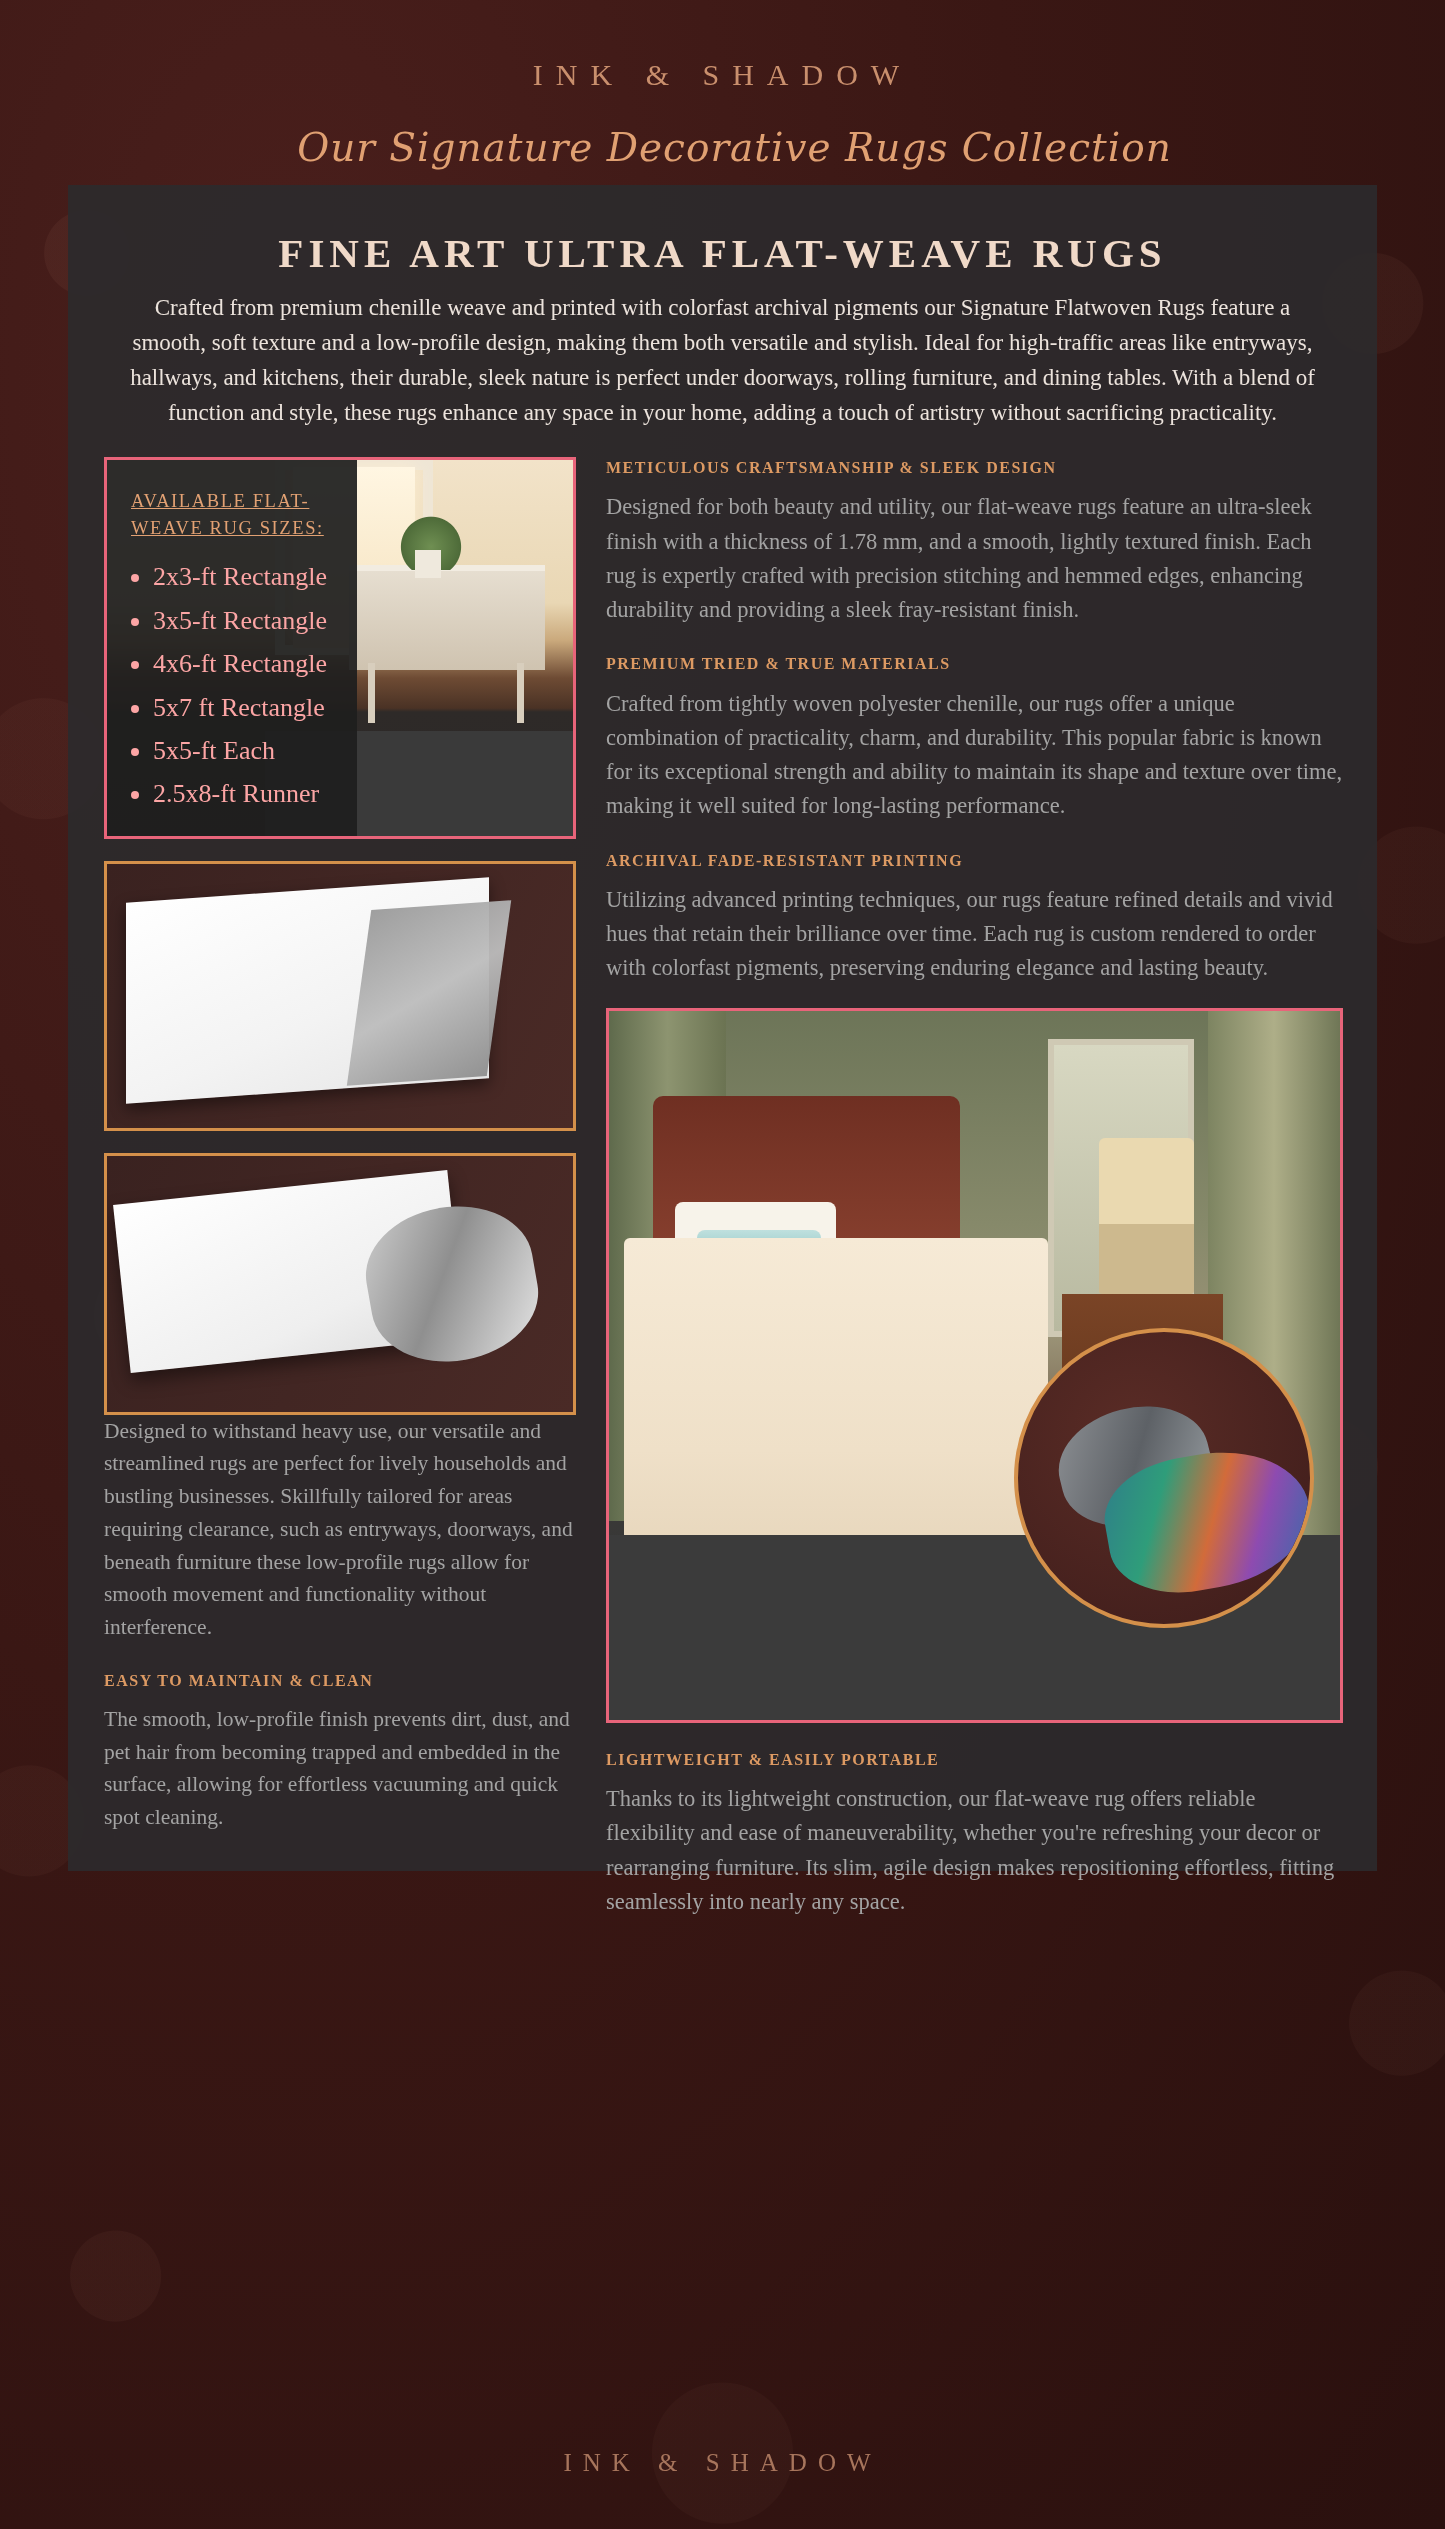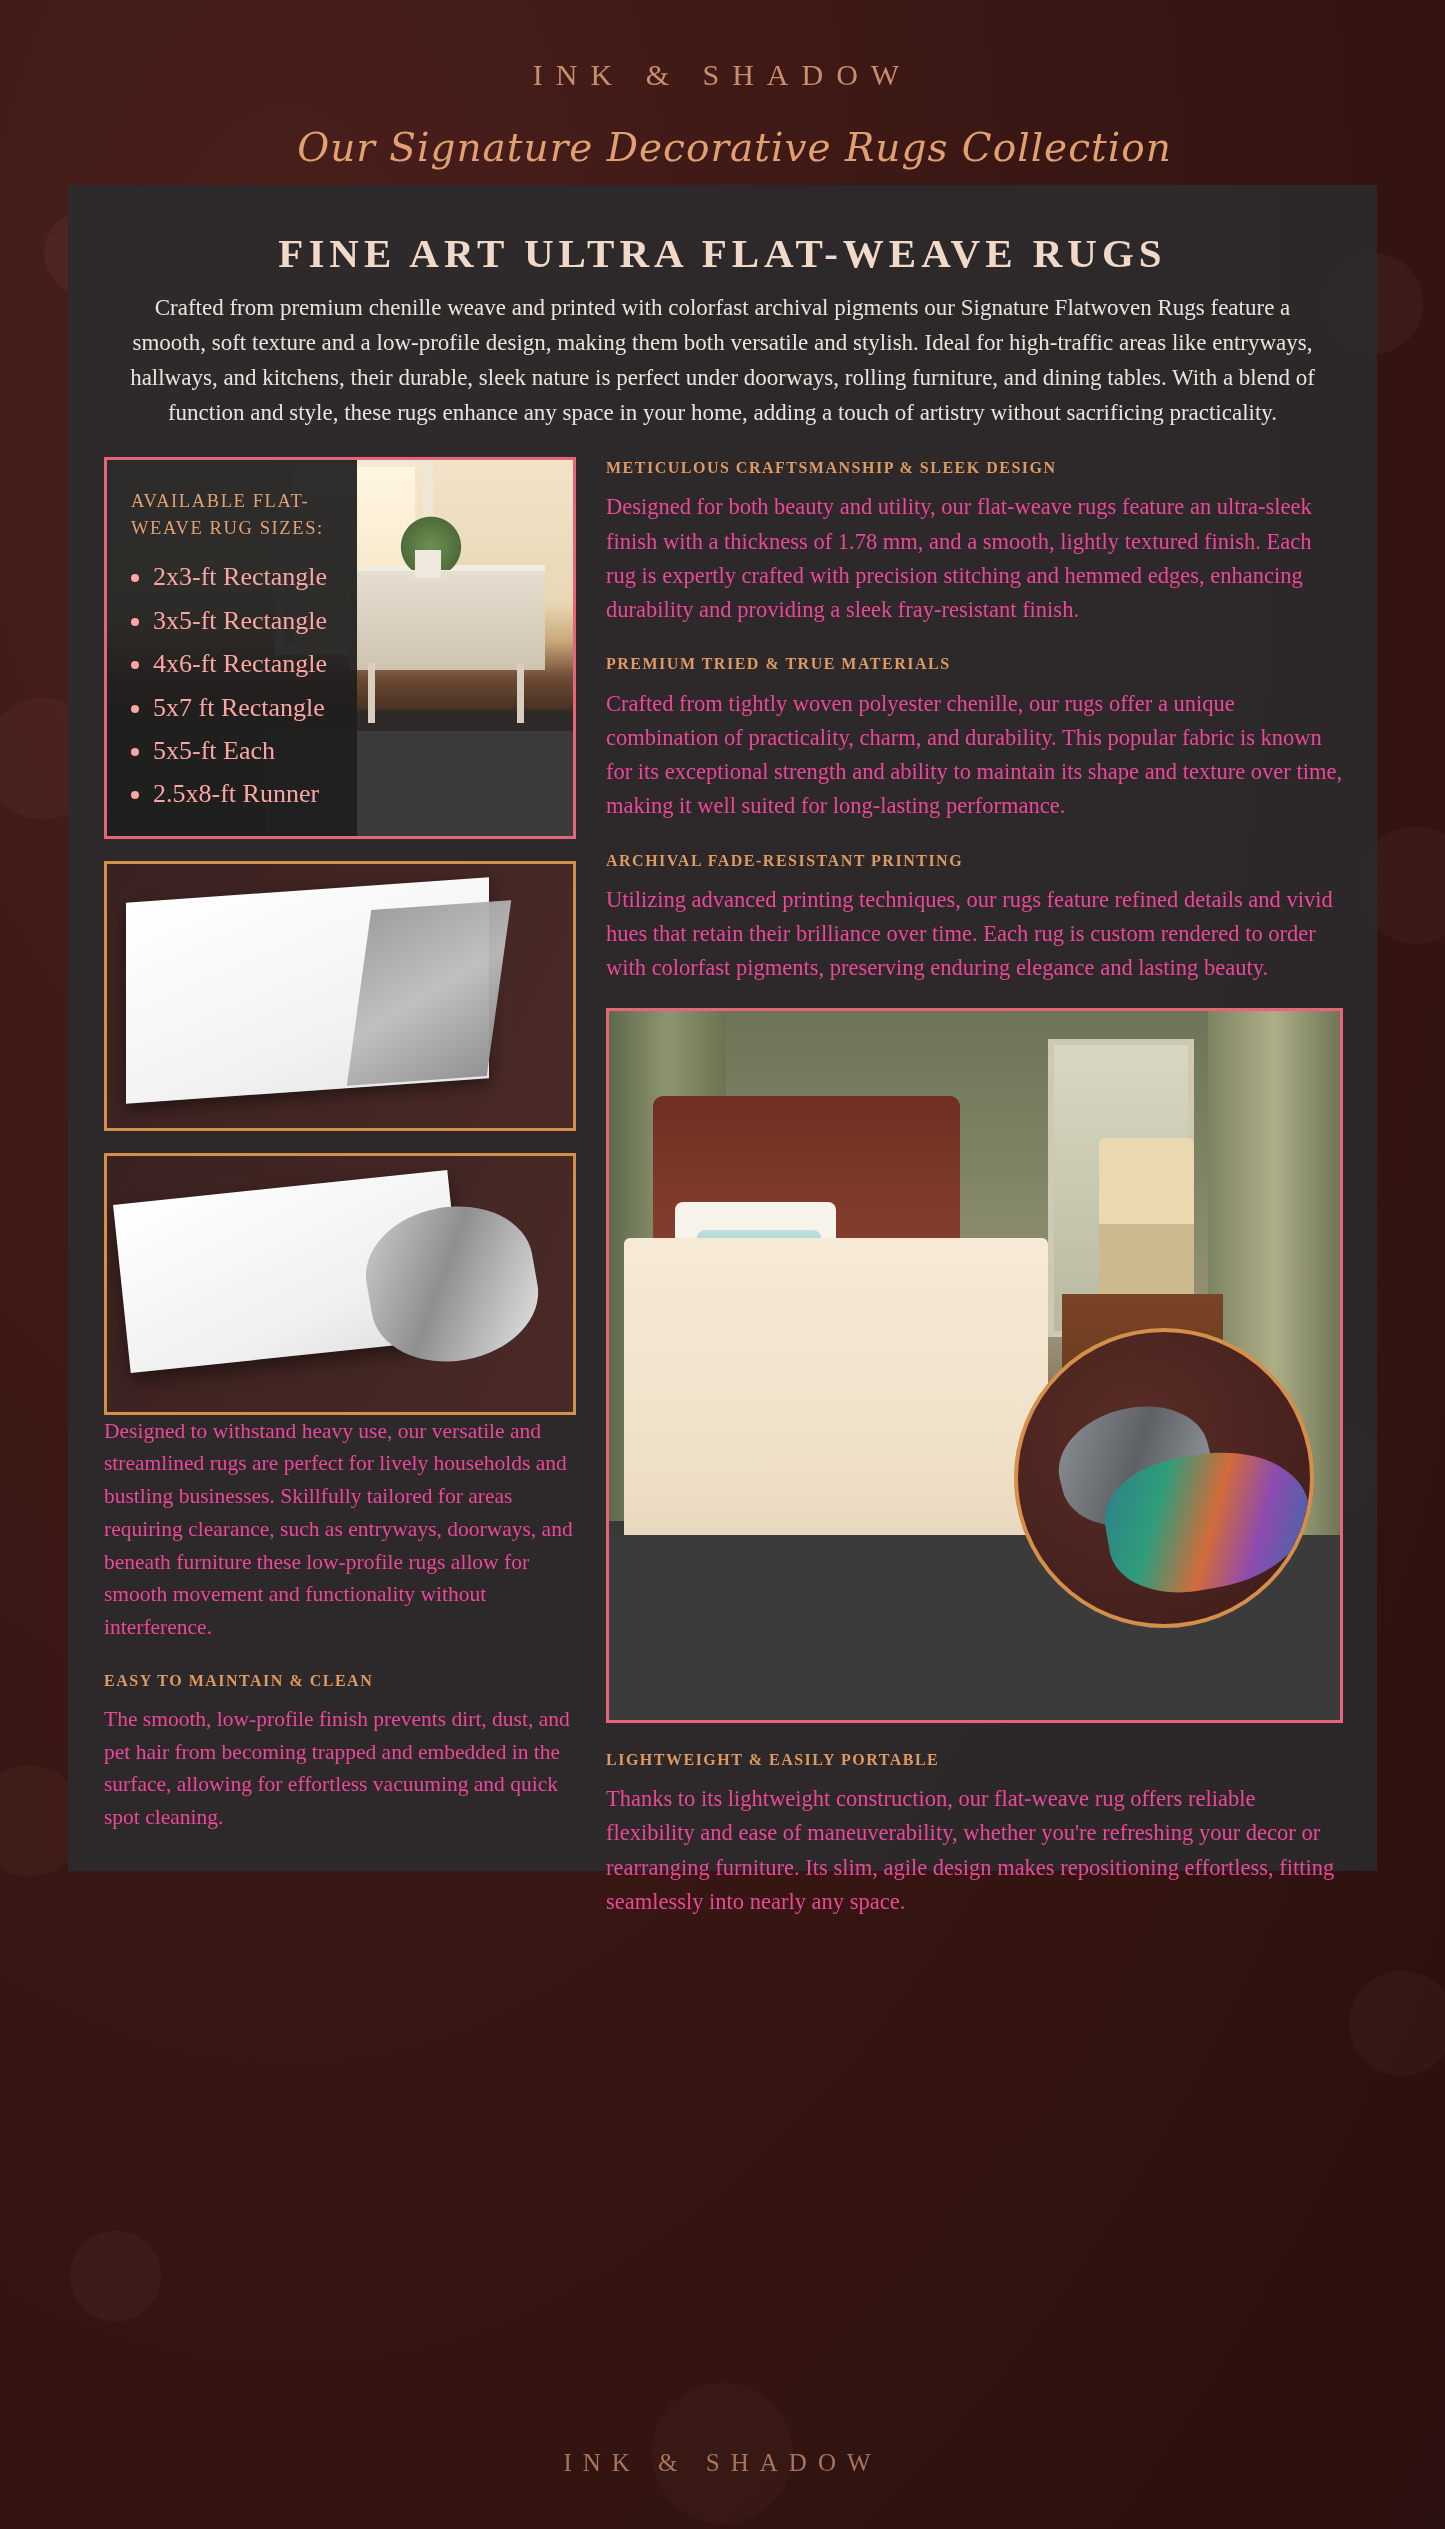--- a/index.html
+++ b/index.html
@@ -142,20 +142,21 @@
     width: 250px; height: 100%;
     background: rgba(30,30,30,0.93);
     padding: 28px 16px 16px 24px;
   }
   .sizehead {
     color: #e2a173;
     font-size: 18.5px;
     letter-spacing: 1.6px;
     line-height: 1.45;
     margin-bottom: 14px;
+    text-decoration: underline;
   }
   .sizelist { margin: 0; padding-left: 22px; }
   .sizelist li {
     color: #fca5a5;
     font-size: 26px;
     line-height: 1.67;
   }
 
   .imgframe {
     border: 3px solid #d4904a;
@@ -202,21 +203,21 @@
 
   .sechead {
     color: #dd9a63;
     font-size: 16px;
     letter-spacing: 1.5px;
     margin: 26px 0 12px 0;
     line-height: 1.35;
   }
   .sechead.first { margin-top: 0; }
   .body {
-    color: #ec4899;
+    color: #a3a3a3;
     font-size: 22.5px;
     line-height: 1.52;
     margin: 0 0 6px 0;
   }
   .colL .body { font-size: 21.5px; }
 
   
   .bedframe {
     position: relative;
     border: 3px solid #e8647a;

